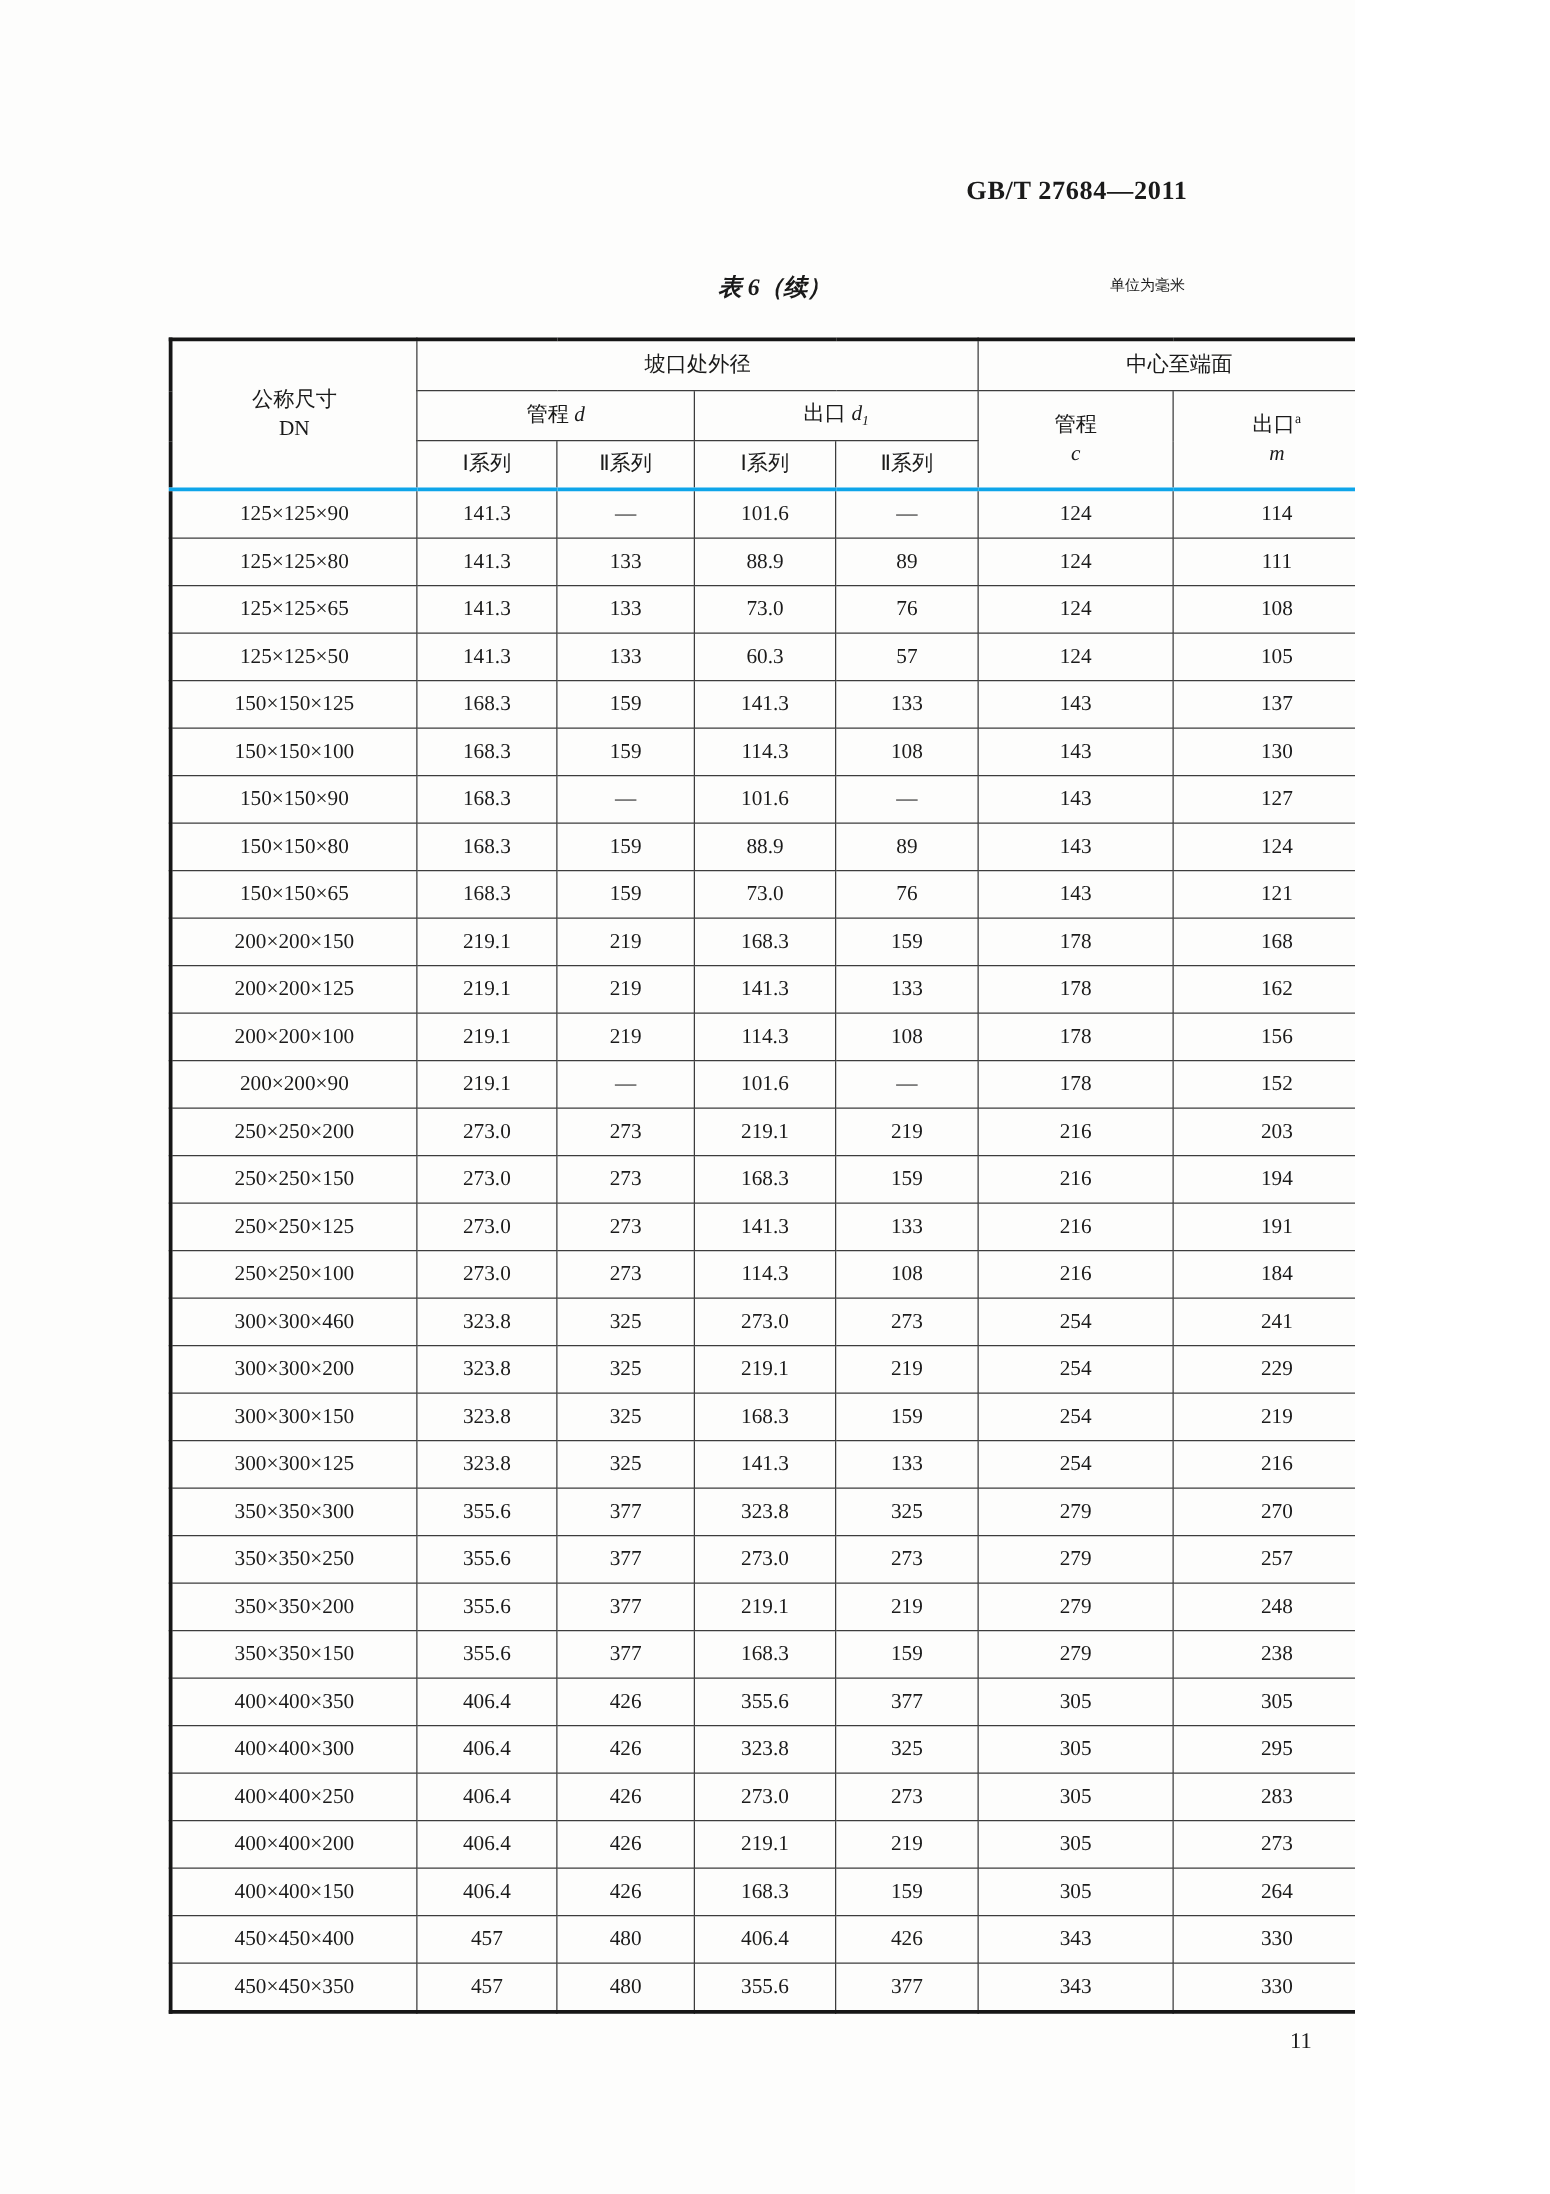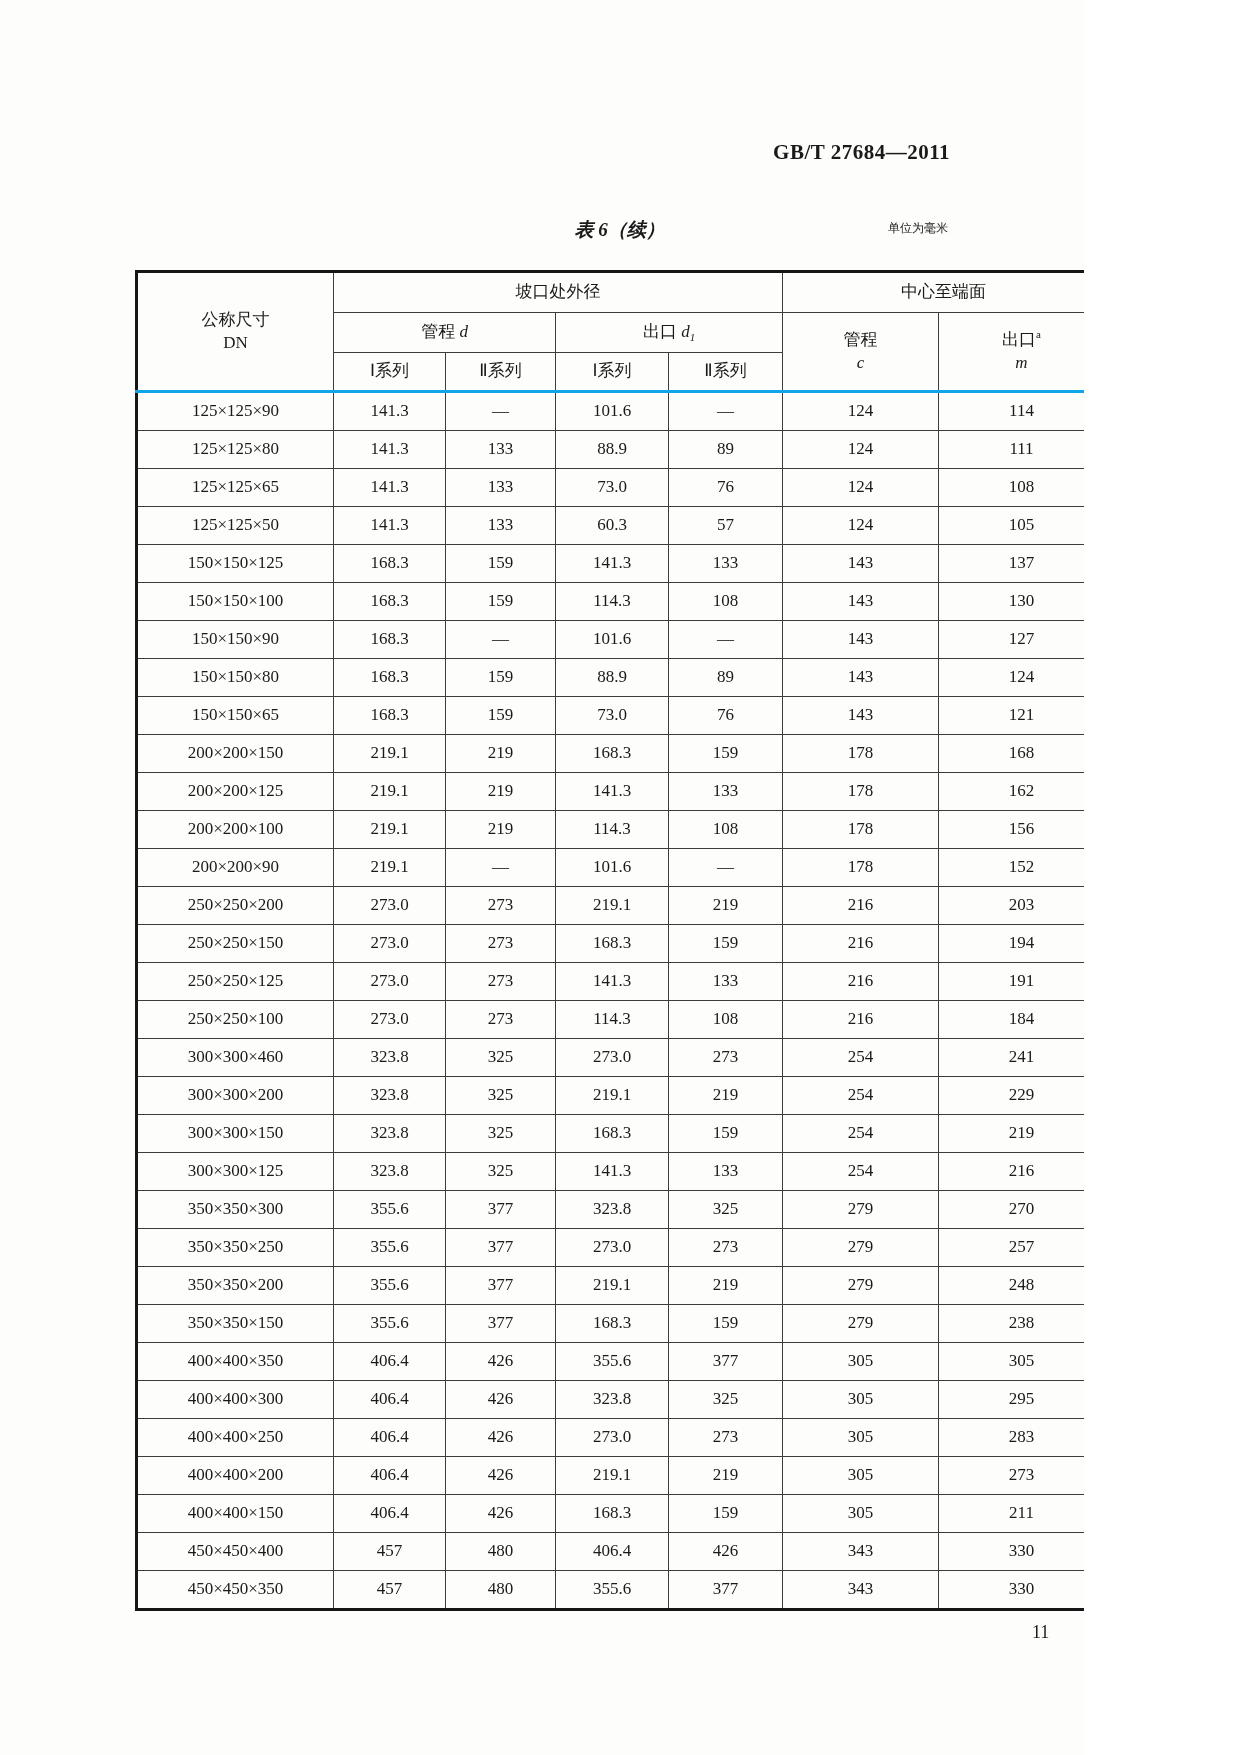--- a/index.html
+++ b/index.html
@@ -385,21 +385,21 @@
           <td>305</td>
           <td>273</td>
         </tr>
         <tr>
           <td>400×400×150</td>
           <td>406.4</td>
           <td>426</td>
           <td>168.3</td>
           <td>159</td>
           <td>305</td>
-          <td>211</td>
+          <td>264</td>
         </tr>
         <tr>
           <td>450×450×400</td>
           <td>457</td>
           <td>480</td>
           <td>406.4</td>
           <td>426</td>
           <td>343</td>
           <td>330</td>
         </tr>

